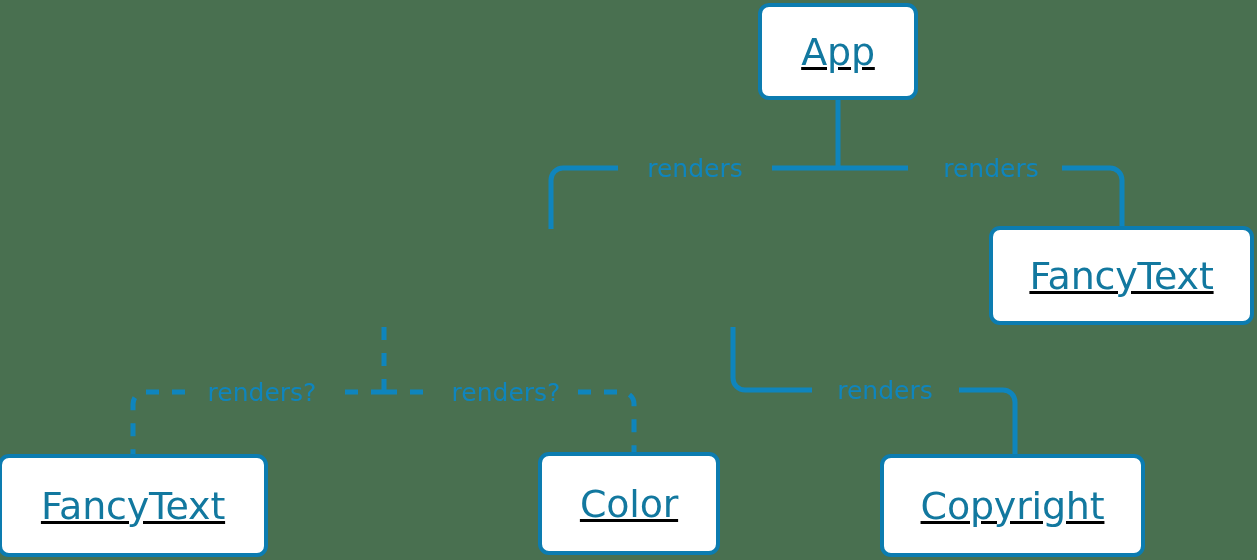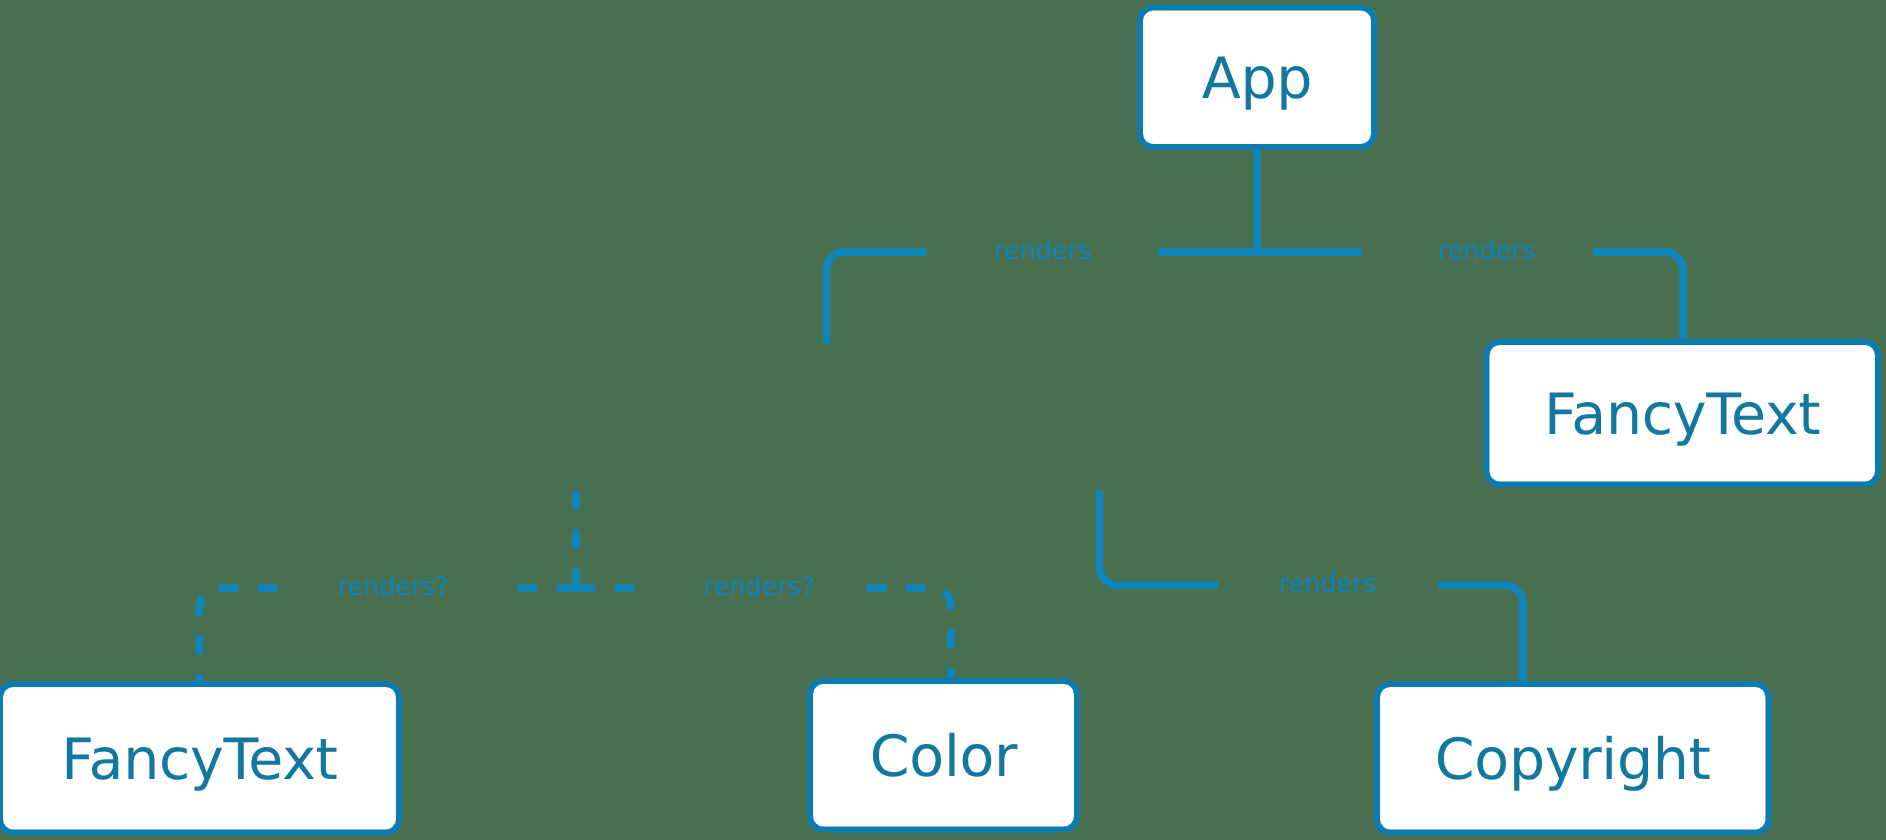--- a/index.html
+++ b/index.html
@@ -29,32 +29,33 @@
   .node {
     position: absolute;
     box-sizing: border-box;
     background: #ffffff;
     border: 4px solid #0c7cb0;
     border-radius: 11px;
     display: flex;
     align-items: center;
     justify-content: center;
     z-index: 5;
+    text-decoration: underline;
   }
   .node-label {
     color: #12789f;
     font-size: 38px;
     line-height: 1;
     letter-spacing: -0.2px;
     white-space: nowrap;
   }
   .edge-label {
     position: absolute;
     color: #0f85bd;
-    font-size: 17px;
+    font-size: 25px;
     line-height: 1;
     white-space: nowrap;
     transform: translate(-50%, -50%);
     z-index: 4;
   }
 </style>
 </head>
 <body>
 
 <div id="diagram-root">
@@ -97,17 +98,17 @@
   </div>
 
   <div class="node" style="left:-2px; top:454px; width:270px; height:103px;">
     <span class="node-label">FancyText</span>
   </div>
 
   <div class="node" style="left:538px; top:452px; width:182px; height:103px;text-align:right;">
     <span class="node-label">Color</span>
   </div>
 
-  <div class="node" style="left:880px; top:454px; width:265px; height:103px;margin-left:36px;">
+  <div class="node" style="left:880px; top:454px; width:265px; height:103px;">
     <span class="node-label">Copyright</span>
   </div>
 
 </div>
 
 </body></html>

